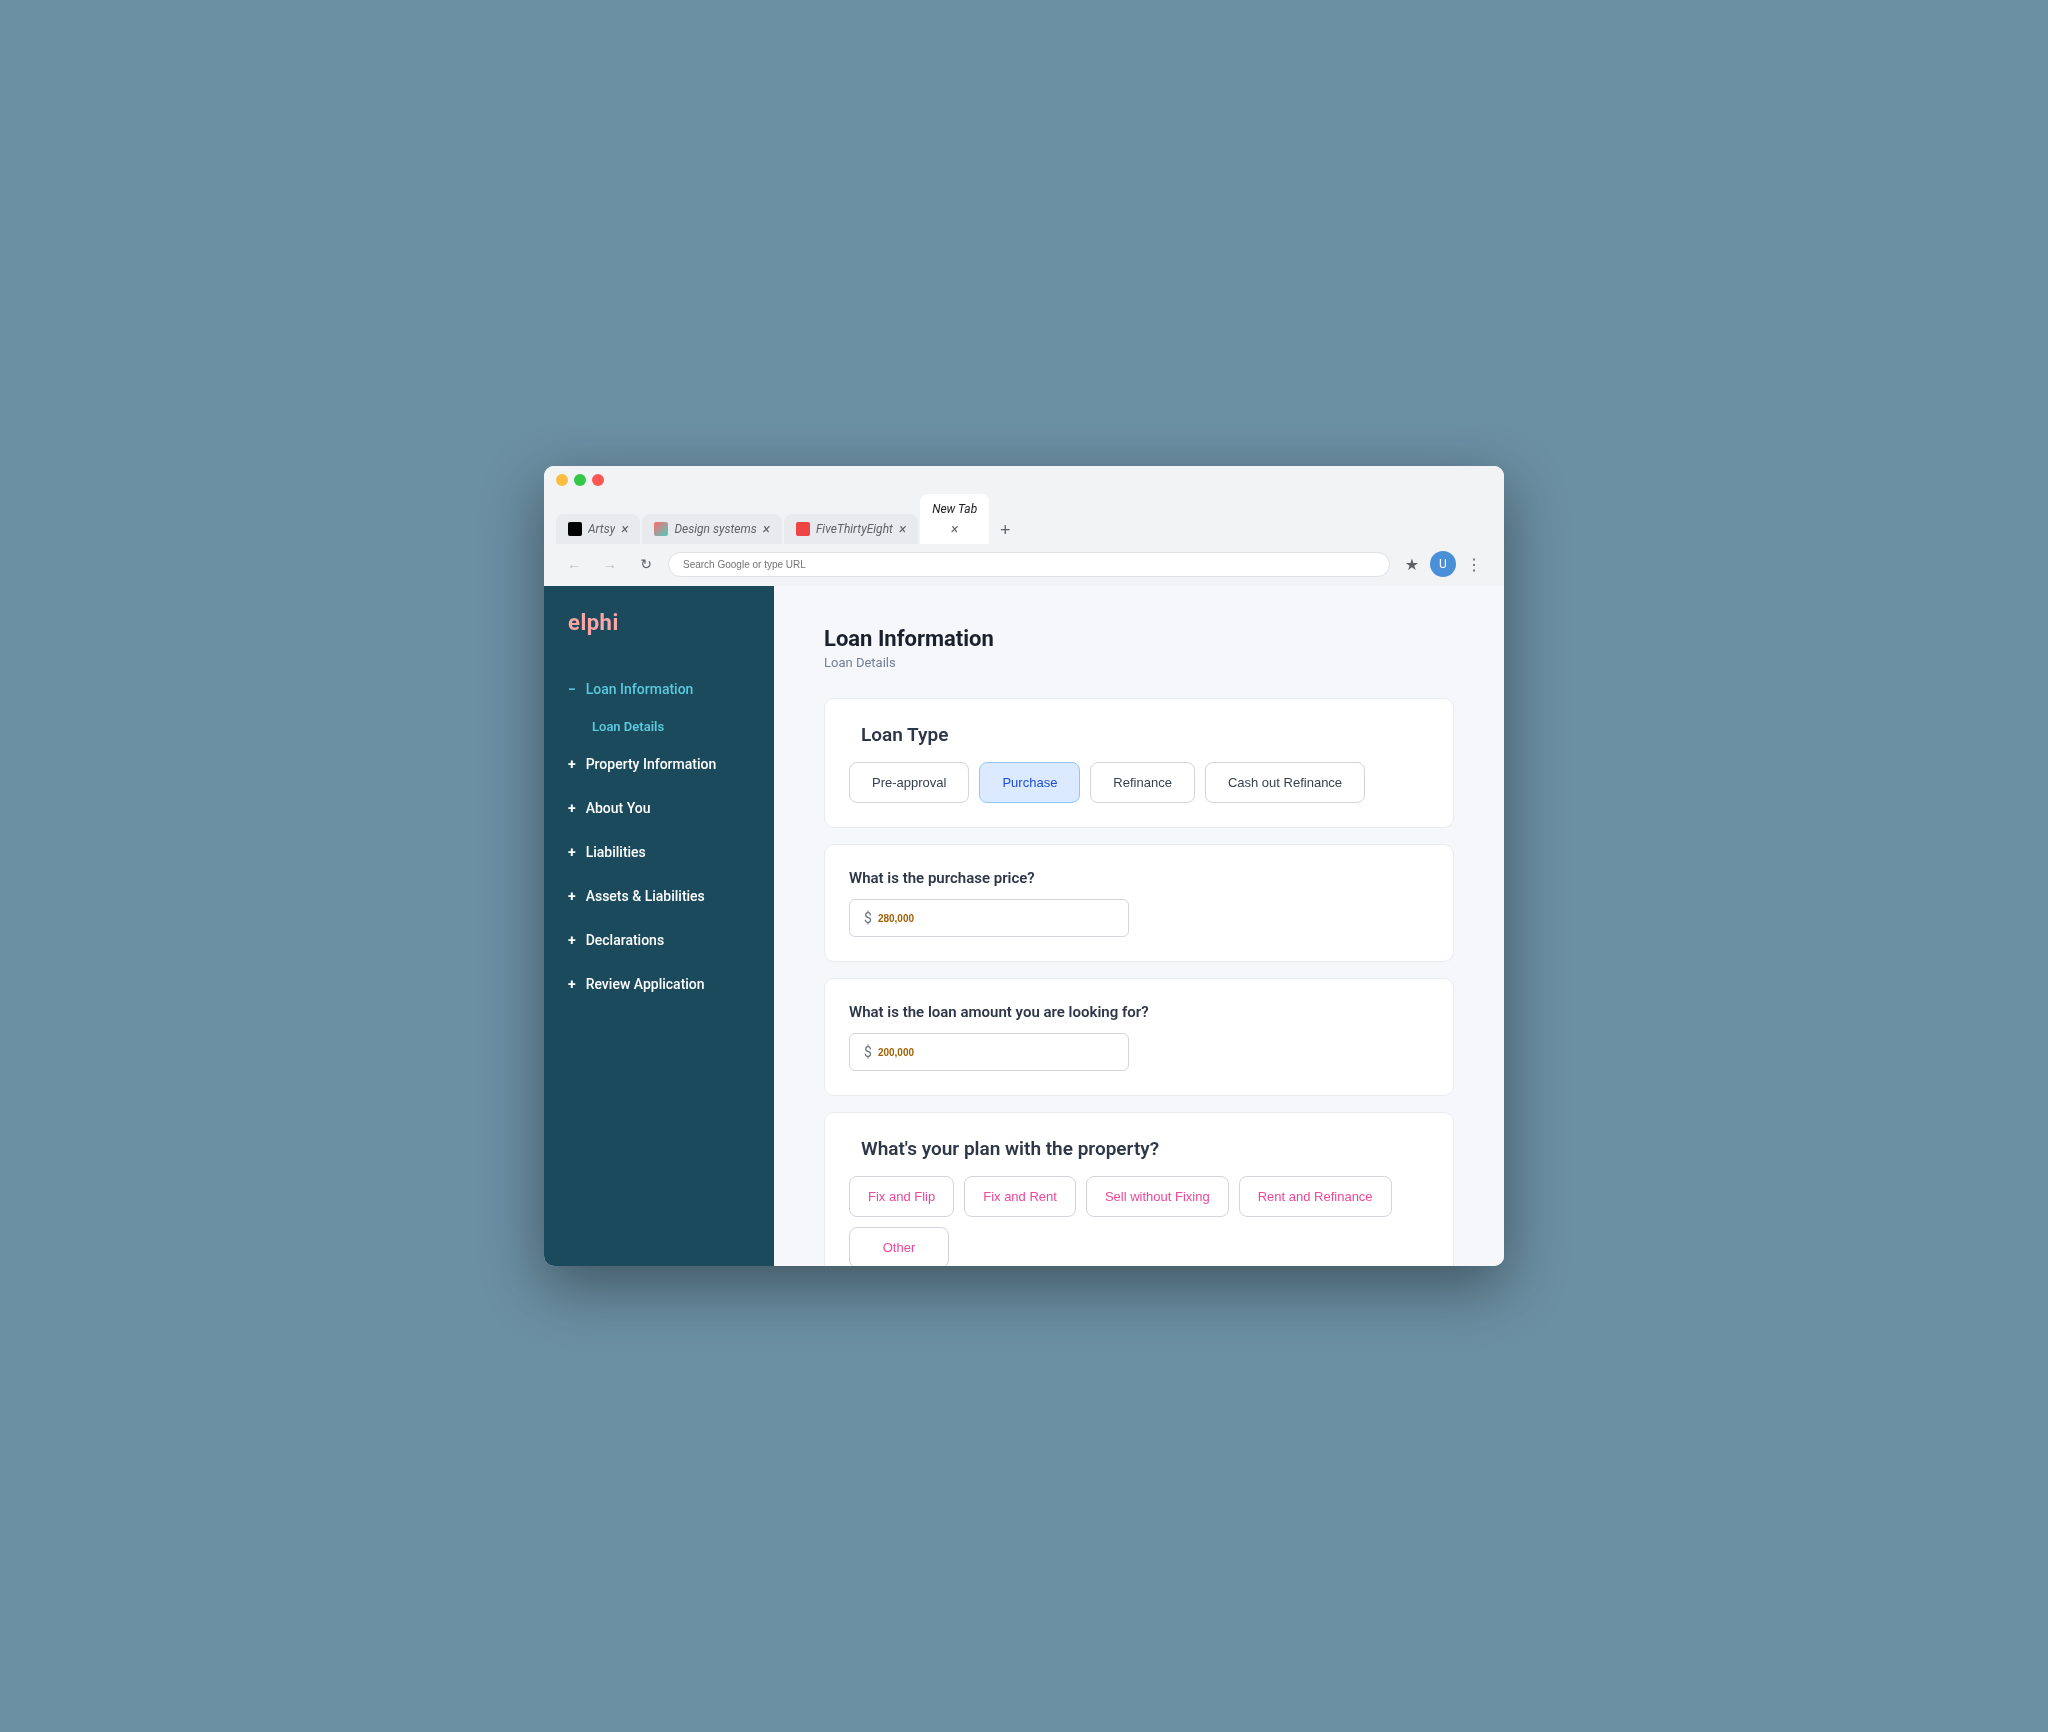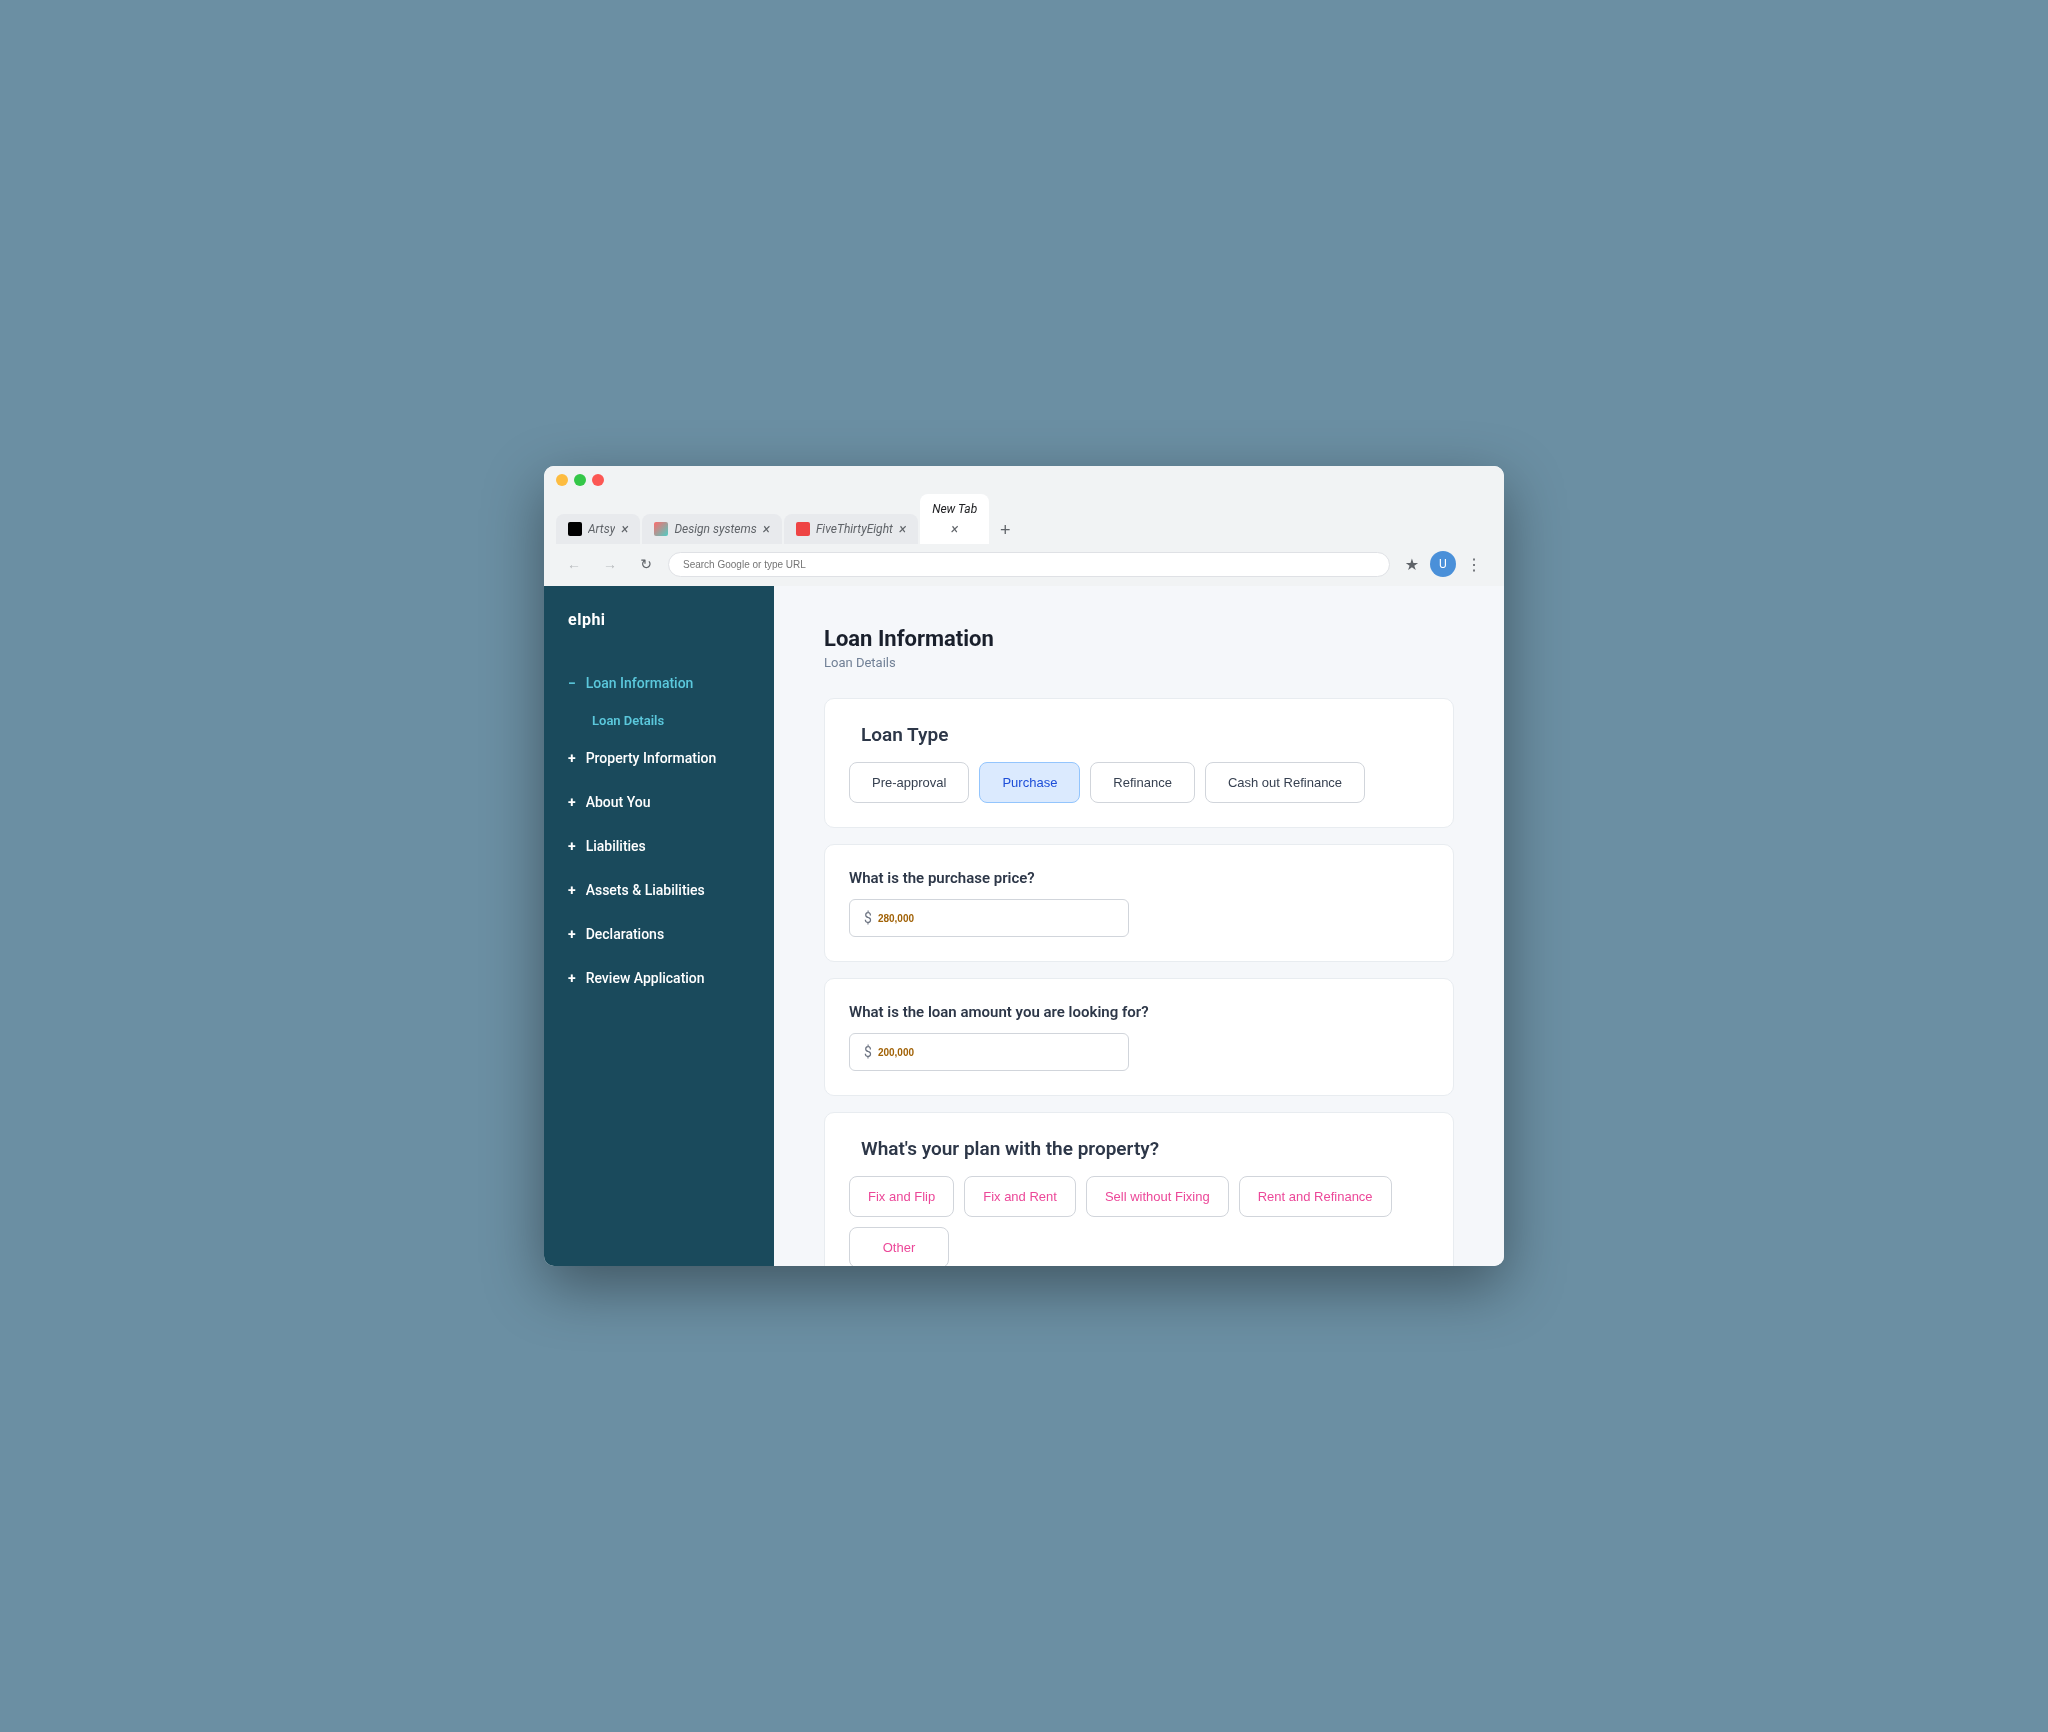--- a/index.html
+++ b/index.html
@@ -89,21 +89,21 @@
     }
 
     
     .sidebar {
       width: 230px; background: #1a4a5c; flex-shrink: 0;
       display: flex; flex-direction: column; padding: 0;
     }
 
     .sidebar-logo {
       padding: 24px 24px 32px;
-      font-size: 16px; font-weight: 700; color: #ffffff;
+      font-size: 22px; font-weight: 700; color: #fca5a5;
       letter-spacing: 0.5px;
     }
 
     .sidebar-nav { flex: 1; }
 
     .nav-item {
       display: flex; align-items: center; gap: 10px;
       padding: 14px 24px; color: #fff; cursor: pointer;
       font-size: 14px; font-weight: 500;
     }

